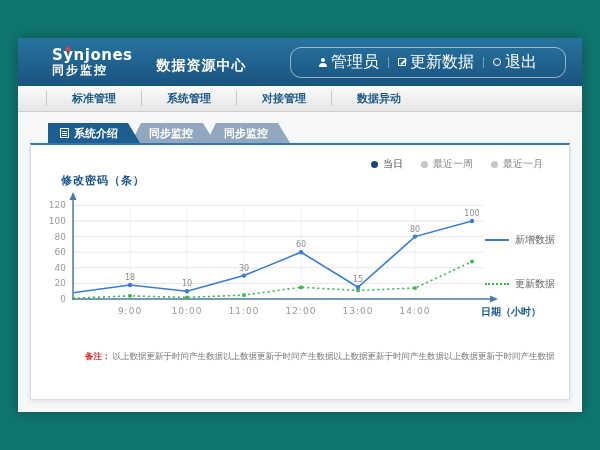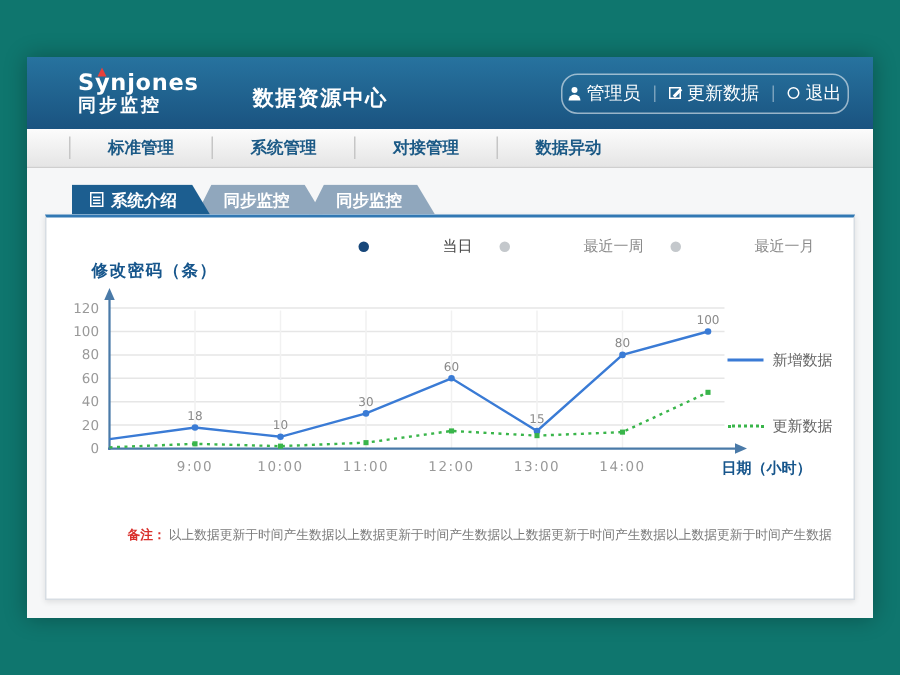--- a/index.html
+++ b/index.html
@@ -11,25 +11,25 @@
 
   
   .hdr { height:48px; background:linear-gradient(#27739f,#1a5380);
     display:flex; align-items:center; padding:0 16px; position:relative; }
   .logo { margin-left:18px; line-height:1.05; position:relative; }
   .logo-main { color:#fff; font-size:15px; font-weight:bold; letter-spacing:.5px; position:relative; }
   .logo-accent { position:absolute; left:13px; top:-3px; width:0; height:0;
     border-left:3px solid transparent; border-right:3px solid transparent;
     border-bottom:6px solid #e8403a; }
   .logo-sub { color:#fff; font-size:12px; font-weight:bold; letter-spacing:2px; }
-  .app-title { color:#fff; font-size:14px; font-weight:bold; margin-left:36px;
+  .app-title { color:#fff; font-size:14px; font-weight:bold; margin-left:24px;
     margin-top:8px; letter-spacing:1px; }
   .user-pill { margin-left:auto; display:flex; align-items:center; gap:9px;
-    border:1px solid rgba(255,255,255,.55); border-radius:11px; padding:4px 4px;
-    font-size:12px; color:#fff; }
+    border:1px solid rgba(255,255,255,.55); border-radius:11px; padding:4px 28px;
+    font-size:16px; color:#fff; }
   .u-item { display:flex; align-items:center; gap:4px; cursor:pointer; white-space:nowrap; }
   .u-sep { width:1px; height:11px; background:rgba(255,255,255,.4); }
   .ic { display:inline-block; position:relative; }
   .ic-user { width:8px; height:9px; }
   .ic-user::before { content:""; position:absolute; left:2px; top:0; width:4px; height:4px;
     border-radius:50%; background:#fff; }
   .ic-user::after { content:""; position:absolute; left:0; bottom:0; width:8px; height:4px;
     border-radius:4px 4px 0 0; background:#fff; }
   .ic-edit { width:8px; height:8px; border:1px solid #fff; }
   .ic-edit::after { content:""; position:absolute; left:1px; top:2px; width:7px; height:1.5px;
@@ -54,21 +54,21 @@
   .tab:nth-child(2) { z-index:2; } .tab:nth-child(3) { z-index:1; }
   .ic-doc { width:9px; height:10px; border:1px solid #fff; }
   .ic-doc::before { content:""; display:block; margin:2px 1px 0; height:1px; background:#fff;
     box-shadow:0 2px 0 #fff, 0 4px 0 #fff; }
   .panel { position:relative; background:#fff; border:1px solid #d7dde3;
     border-top:2px solid #3178b3; height:257px; box-shadow:0 1px 4px rgba(0,0,0,.10); }
 
   
   .radio-row { position:absolute; top:12px; right:26px; display:flex; gap:18px;
     align-items:center; font-size:10px; color:#8a8a8a; }
-  .radio { display:flex; align-items:center; cursor:pointer;gap:44px; }
+  .radio { display:flex; align-items:center; cursor:pointer; }
   .radio .dot { width:7px; height:7px; border-radius:50%; background:#c4c8cc;
     display:inline-block; margin-right:5px; }
   .radio.selected .dot { background:#17477a; }
   .radio.selected em { color:#444; }
   .radio em { font-style:normal; }
 
   
   .y-label { position:absolute; top:28px; left:30px; color:#17568c; font-weight:bold;
     font-size:11px; letter-spacing:1px; }
   #chart-svg { position:absolute; left:12px; top:46px; }

